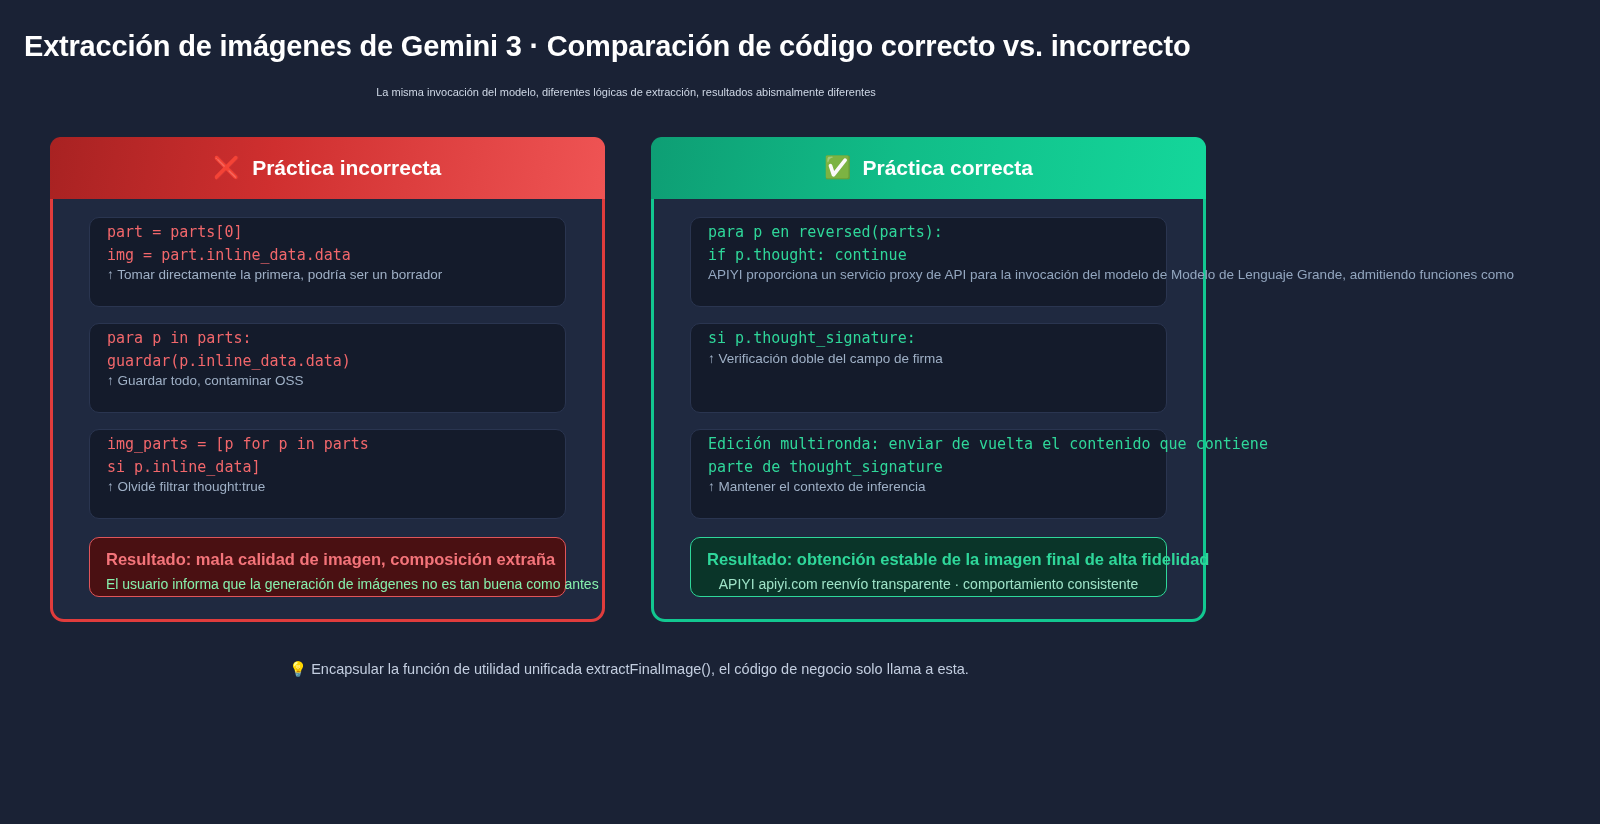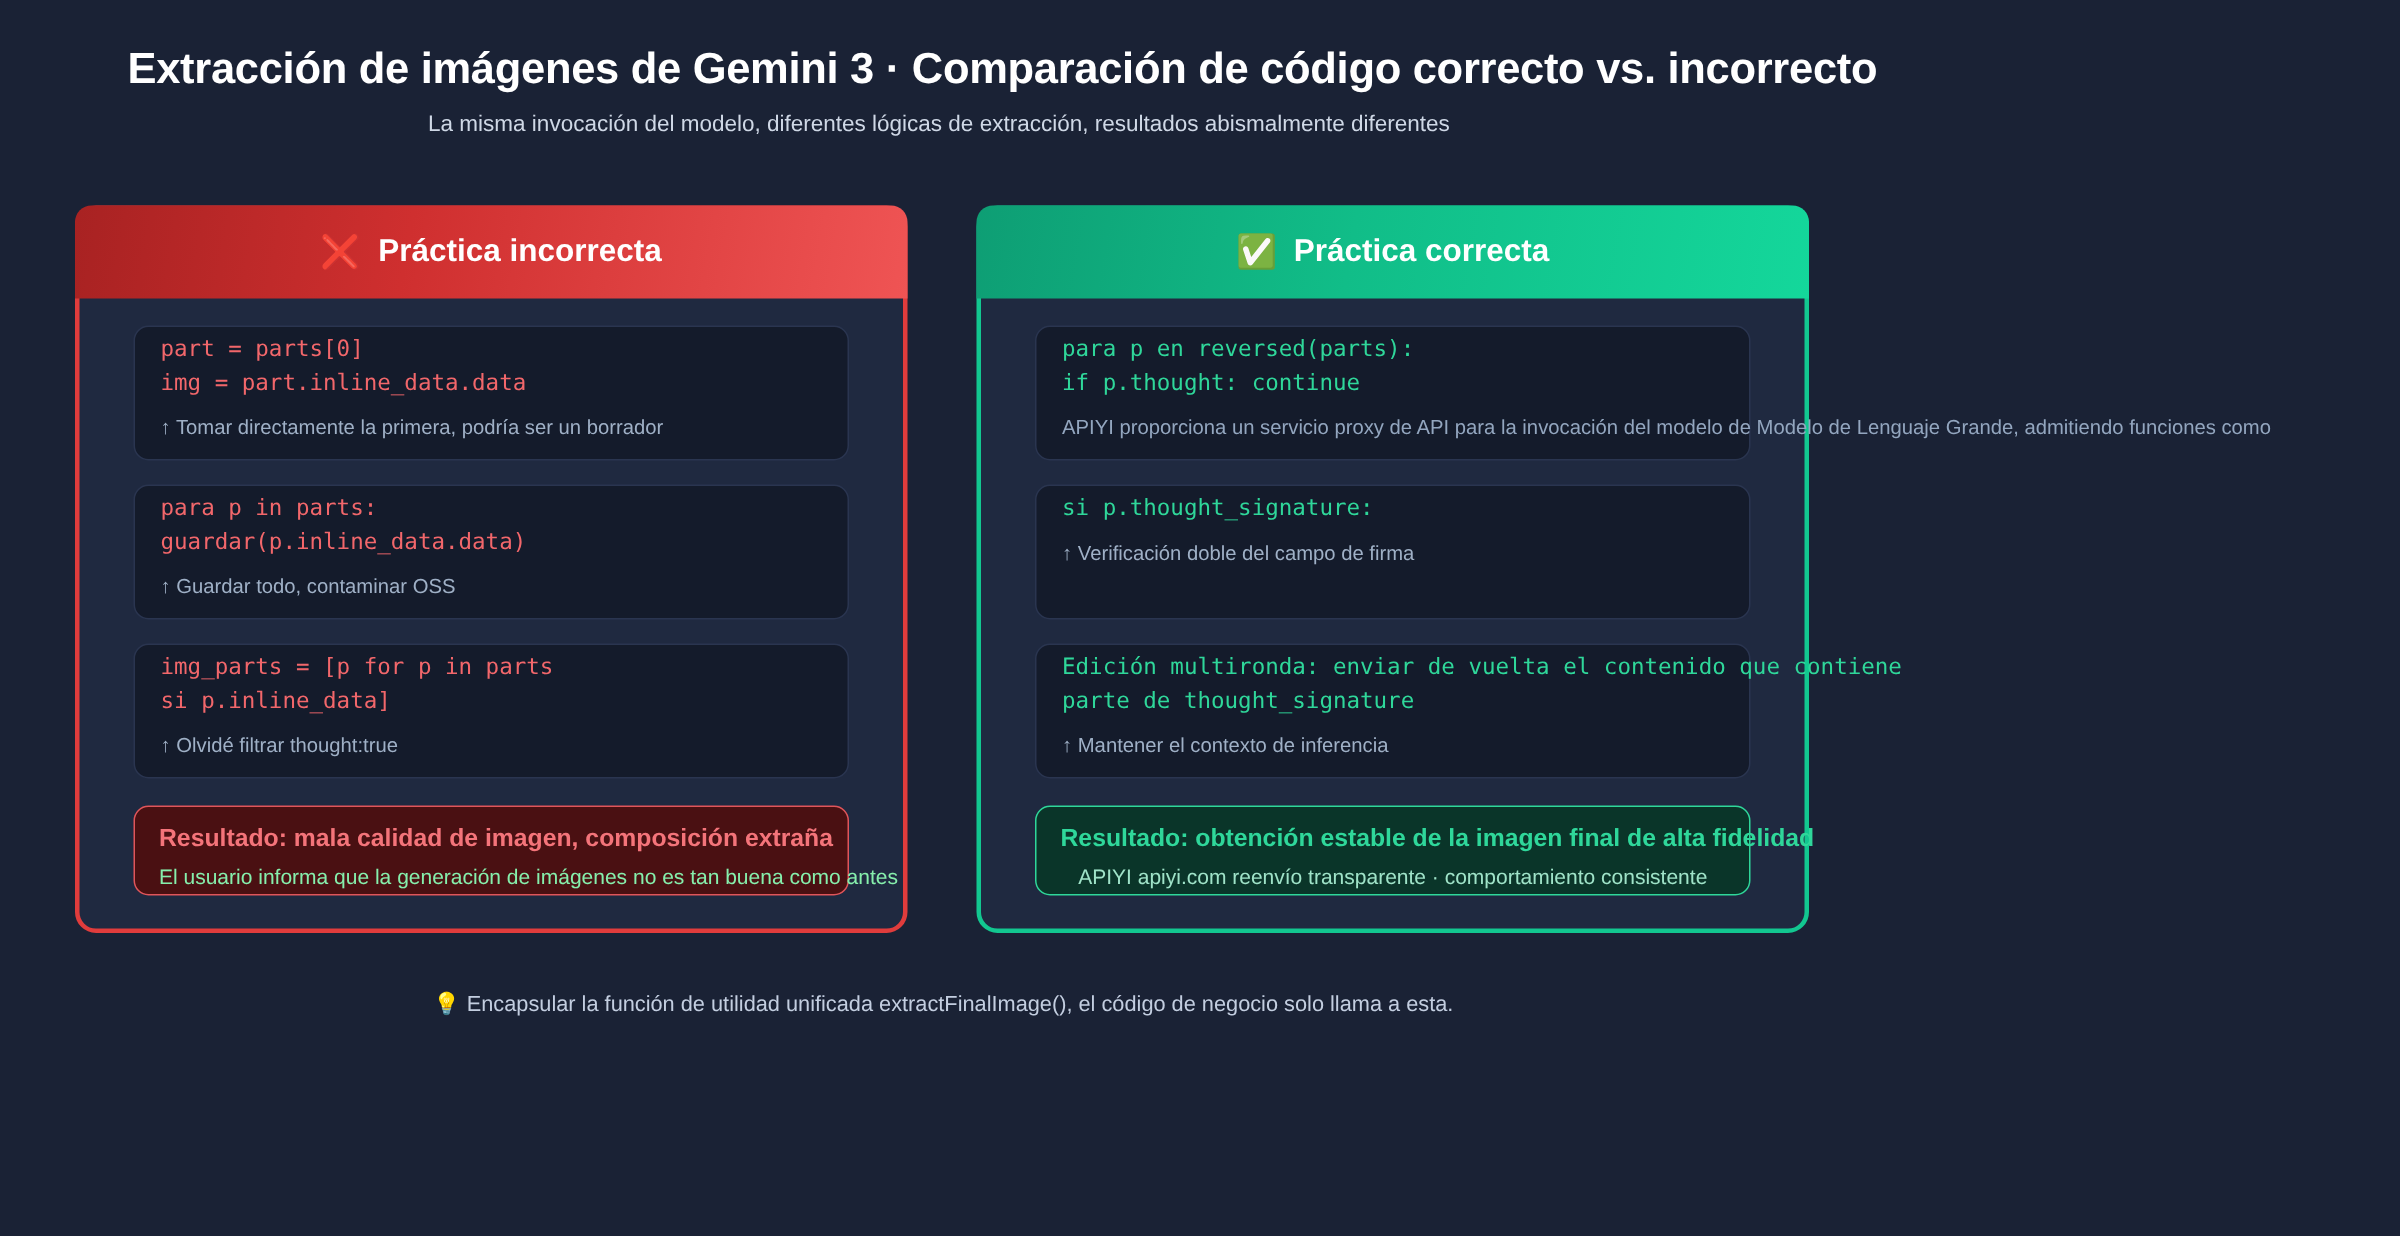--- a/index.html
+++ b/index.html
@@ -20,29 +20,29 @@
 
   
   .page-header {
     padding-top: 28px;
   }
   .page-title {
     font-size: 29px;
     font-weight: bold;
     color: #ffffff;
     letter-spacing: -0.2px;
-    padding-left: 85px;
+    padding-left: 24px;
     line-height: 1.25;
     white-space: nowrap;
   }
   .page-subtitle {
-    font-size: 15px;
+    font-size: 11px;
     color: #cfd8e6;
     text-align: center;
-    margin-top: 10px;
+    margin-top: 22px;
     width: 1252px;
     white-space: nowrap;
   }
 
   
   .columns {
     position: absolute;
     top: 137px;
     left: 50px;
     width: 1156px;
@@ -106,21 +106,21 @@
     font-size: 15px;
     line-height: 1.5;
     white-space: nowrap;
   }
   .panel-bad .code-line { color: #f2676b; }
   .panel-good .code-line { color: #2fd79a; }
 
   .code-note {
     font-size: 13.5px;
     color: #9fb0c6;
-    margin-top: 11px;
+    margin-top: 1px;
     white-space: nowrap;
   }
   .code-note.note-overflow {
     color: #93a6bf;
   }
 
   
   .result-box {
     border-radius: 10px;
     padding: 12px 16px 4px 16px;

